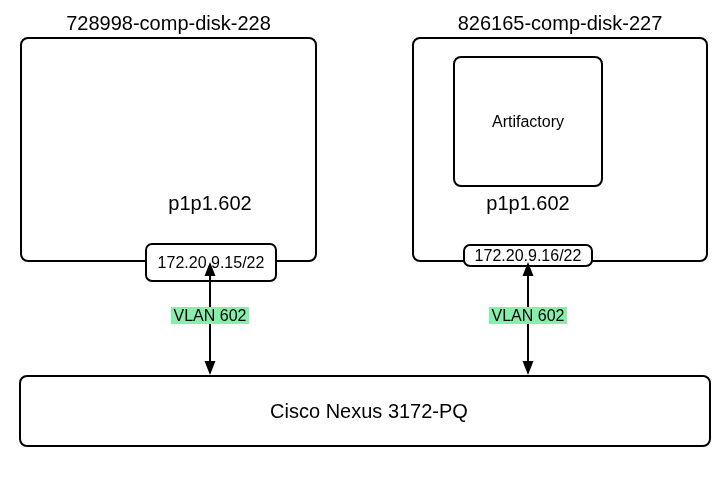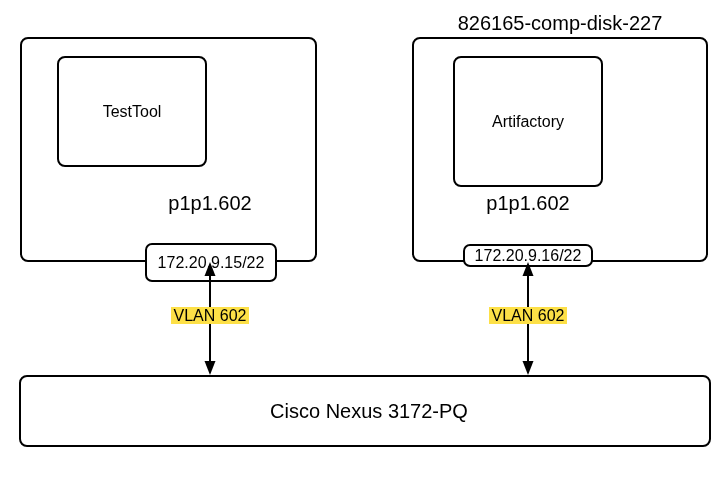--- a/index.html
+++ b/index.html
@@ -49,21 +49,21 @@
   .vlan-label {
     position: absolute;
     text-align: center;
     font-size: 16px;
     line-height: 20px;
     height: 20px;
     white-space: nowrap;
     z-index: 3;
   }
   .vlan-label span {
-    background: #fde047;
+    background: #86efac;
     padding: 0 3px;
     text-align: center;
   }
   .arrows {
     position: absolute;
     left: 0;
     top: 0;
     z-index: 2;
     pointer-events: none;
   }
@@ -81,24 +81,22 @@
       <polygon points="210,262 215.5,276 204.5,276"></polygon>
       <polygon points="210,375 215.5,361 204.5,361"></polygon>
     </g>
     <g>
       <line x1="528" y1="272" x2="528" y2="365"></line>
       <polygon points="528,262 533.5,276 522.5,276"></polygon>
       <polygon points="528,375 533.5,361 522.5,361"></polygon>
     </g>
   </svg>
 
+  <div class="node-title" style="left:20px; top:11px; width:297px;">728998-comp-disk-228</div>
   <div class="box server-box" style="left:20px; top:37px; width:297px; height:225px;"></div>
-  <div class="box app-box" style="left:57px; top:56px; width:150px; height:111px;">
-    <span>TestTool</span>
-  </div>
   <div class="iface-label" style="left:150px; top:192px; width:120px;">p1p1.602</div>
   <div class="box ip-box" style="left:145px; top:223px; width:132px; height:39px; z-index:1;">
     <span>172.20.9.15/22</span>
   </div>
   <div class="vlan-label" style="left:150px; top:306px; width:120px;">
     <span>VLAN 602</span>
   </div>
 
   <div class="node-title" style="left:412px; top:11px; width:296px;">826165-comp-disk-227</div>
   <div class="box server-box" style="left:412px; top:37px; width:296px; height:225px;"></div>

